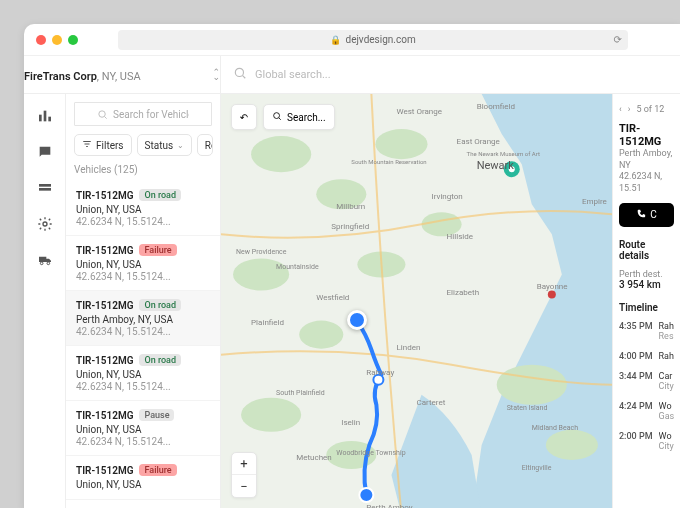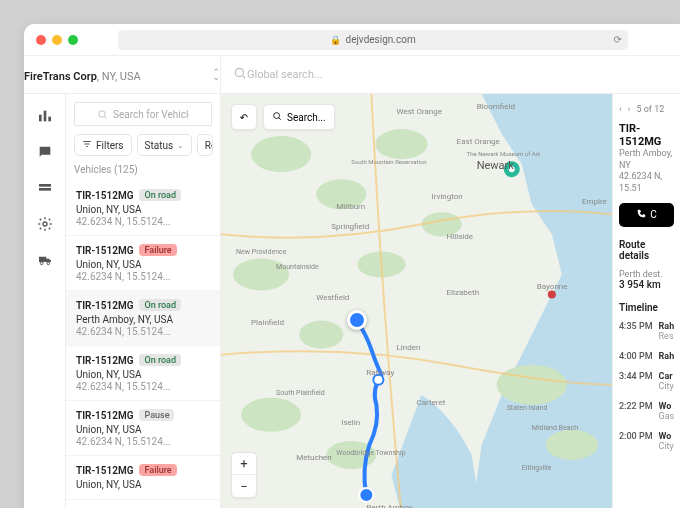--- a/index.html
+++ b/index.html
@@ -10,21 +10,21 @@
 .dot{width:10px;height:10px;border-radius:50%}
 .dot.red{background:#ff5f57}.dot.yellow{background:#febc2e}.dot.green{background:#28c840}
 .urlbar{flex:1;margin:0 40px;height:20px;background:#f0f0f0;border-radius:4px;display:flex;align-items:center;justify-content:center;font-size:10px;color:#666;position:relative}
 .urlbar .lock{margin-right:4px;font-size:9px}
 .reload{position:absolute;right:6px;color:#888;font-size:10px}
 .topbar{height:38px;display:flex;align-items:center;border-bottom:1px solid #eee}
 .org{width:197px;padding:0 0;display:flex;align-items:center;justify-content:space-between;border-right:1px solid #eee;height:100%}
 .org-name{font-size:11px;font-weight:600;color:#222}
 .org-loc{font-size:11px;color:#888}
 .selector-arrows{color:#999;font-size:9px;display:flex;flex-direction:column;line-height:5px}
-.search-area{flex:1;display:flex;align-items:center;padding:0 12px;}
+.search-area{flex:1;display:flex;align-items:center;padding:0 12px;gap:8px}
 .search-area .si{color:#bbb;font-size:11px}
 .search-area input{border:none;outline:none;font-size:11px;flex:1;color:#333}
 .search-area input::placeholder{color:#bbb}
 .body{flex:1;display:flex;overflow:hidden}
 .rail{width:42px;border-right:1px solid #eee;display:flex;flex-direction:column;align-items:center;padding-top:14px;gap:20px}
 .rail-icon{width:16px;height:16px;color:#555;cursor:pointer}
 .sidebar{width:155px;border-right:1px solid #eee;display:flex;flex-direction:column;overflow:hidden}
 .sb-search{padding:8px}
 .sb-search-box{border:1px solid #e5e5e5;border-radius:1px;height:24px;display:flex;align-items:center;padding:0 22px;gap:5px}
 .sb-search-box input{border:none;outline:none;font-size:10px;flex:1;width:100%}
@@ -58,21 +58,21 @@
 .det-nav .arr{cursor:pointer}
 .det-title{font-size:11px;font-weight:700;color:#111}
 .det-sub{font-size:9px;color:#888;line-height:1.3}
 .call-btn{background:#000;color:#fff;border-radius:5px;height:24px;display:flex;align-items:center;justify-content:center;gap:4px;font-size:10px;cursor:pointer}
 .det-section-title{font-size:10px;font-weight:600;color:#222;margin-top:4px}
 .det-row{font-size:9px;color:#888}
 .det-val{font-size:10px;color:#222;font-weight:500}
 .timeline{display:flex;flex-direction:column;gap:10px;margin-top:0}
 .tl-row{display:flex;gap:6px;font-size:9px}
 .tl-time{color:#555;font-weight:500;white-space:nowrap}
-.tl-txt{color:#333;font-weight:700;overflow:hidden}
+.tl-txt{color:#333;font-weight:400;overflow:hidden}
 .tl-sub{color:#999;font-weight:400}
 svg.icon{width:14px;height:14px}
 </style>
 </head>
 <body>
 
 <div class="window">
   <div class="titlebar">
     <div class="traffic">
       <div class="dot red"></div>
@@ -332,21 +332,21 @@
             </div>
           </div>
           <div class="tl-row">
             <div class="tl-time">3:44 PM</div>
             <div>
               <div class="tl-txt">Car</div>
               <div class="tl-sub">City</div>
             </div>
           </div>
           <div class="tl-row">
-            <div class="tl-time">2:22 PM</div>
+            <div class="tl-time">4:24 PM</div>
             <div>
               <div class="tl-txt">Wo</div>
               <div class="tl-sub">Gas</div>
             </div>
           </div>
           <div class="tl-row">
             <div class="tl-time">2:00 PM</div>
             <div>
               <div class="tl-txt">Wo</div>
               <div class="tl-sub">City</div>

